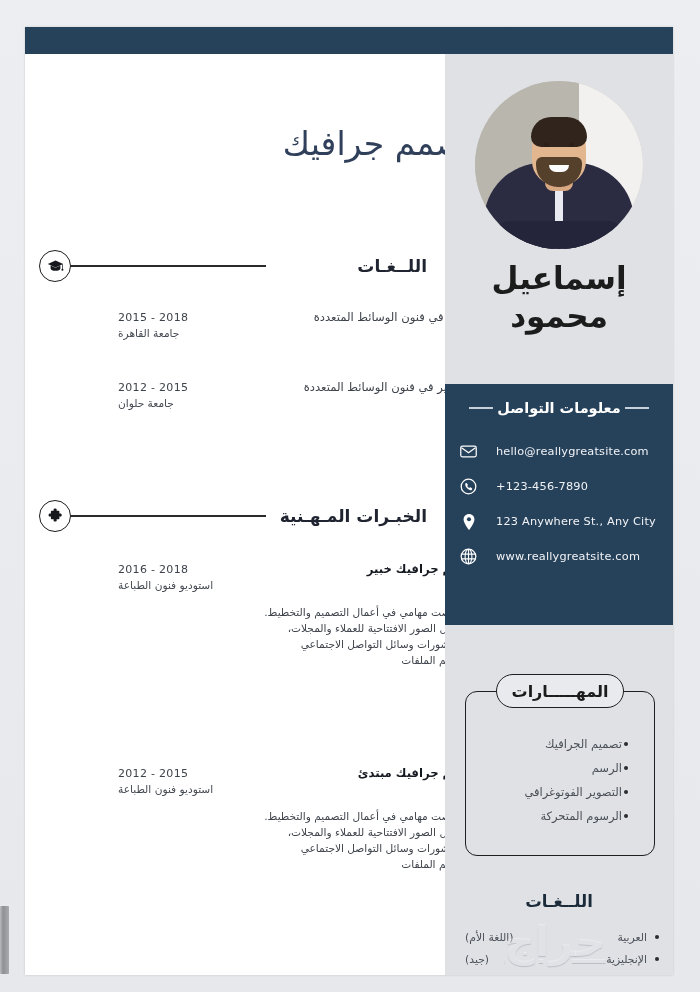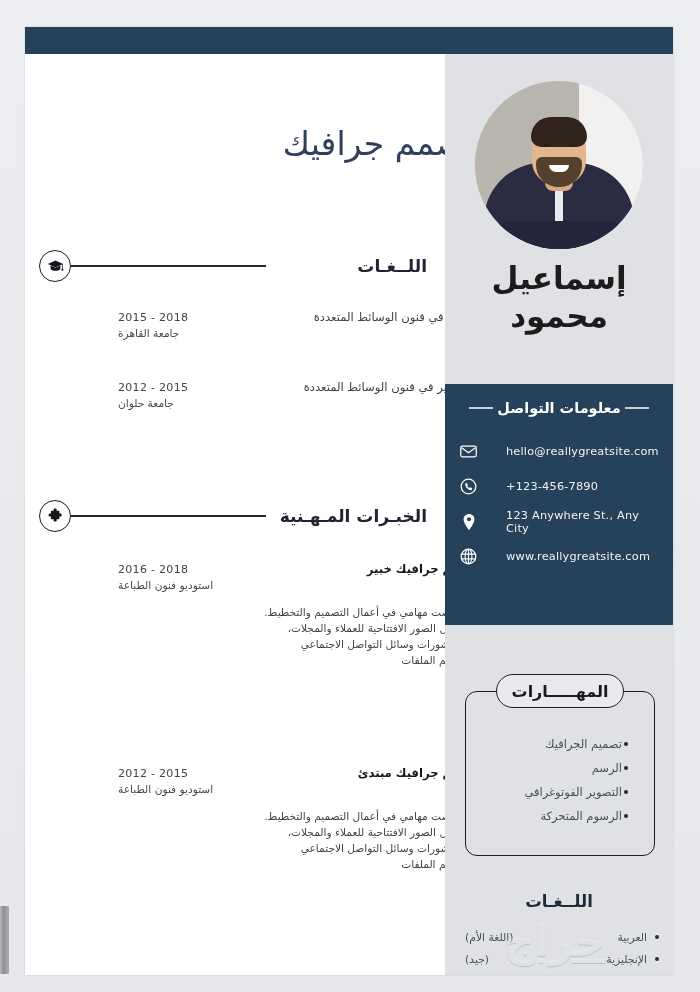--- a/index.html
+++ b/index.html
@@ -173,21 +173,21 @@
     white-space: nowrap;
   }
   .contact-list {
     margin-top: 18px;
     padding: 0 14px;
     direction: ltr;
   }
   .contact-item {
     display: flex;
     align-items: center;
-    gap: 28px;
+    gap: 18px;
     height: 35px;
     font-size: 11.3px;
     letter-spacing: .2px;
     color: #f1f3f6;
   }
   .contact-item .ci-ico {
     flex: 0 0 19px;
     width: 19px;
     height: 19px;
     display: flex;

